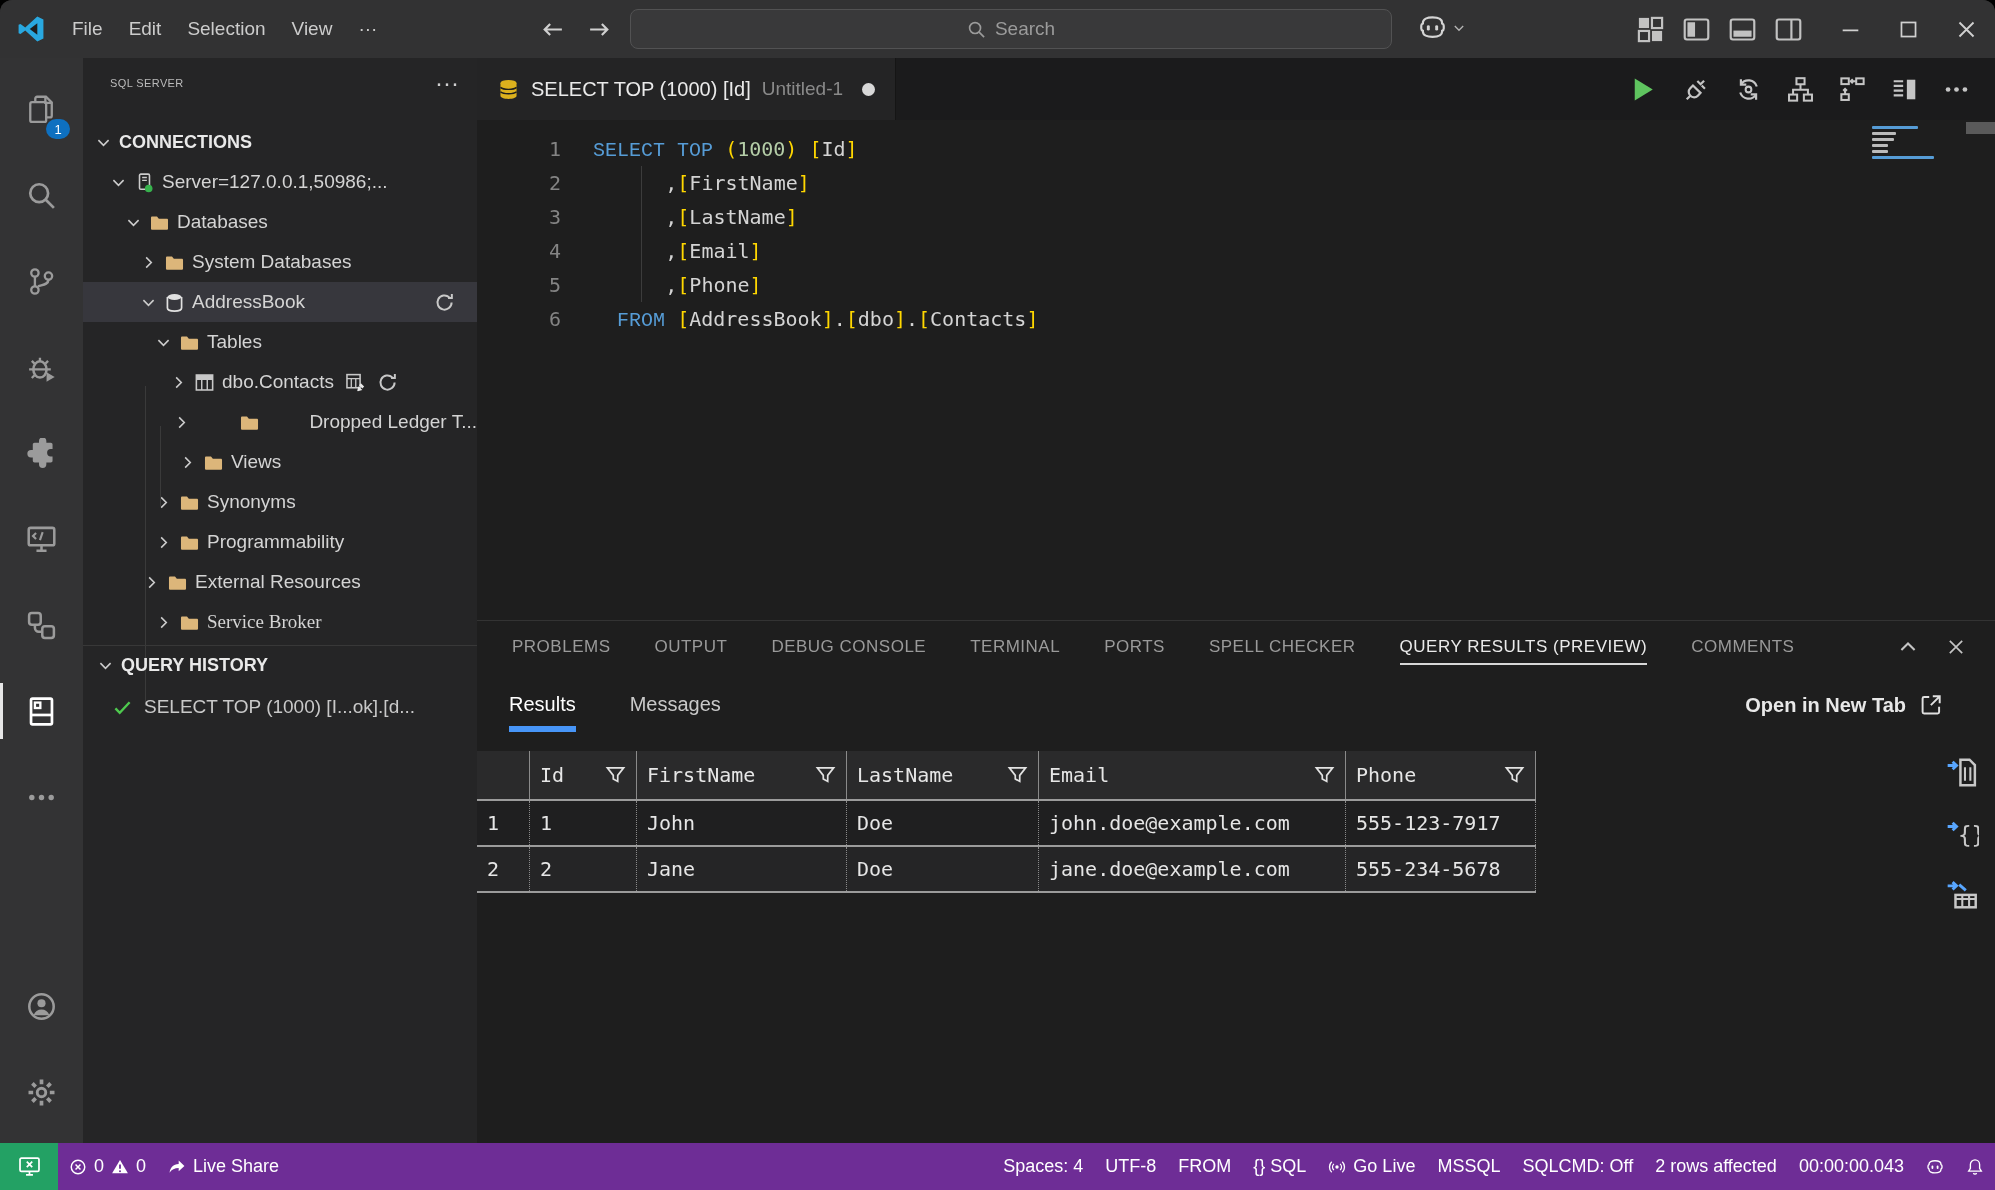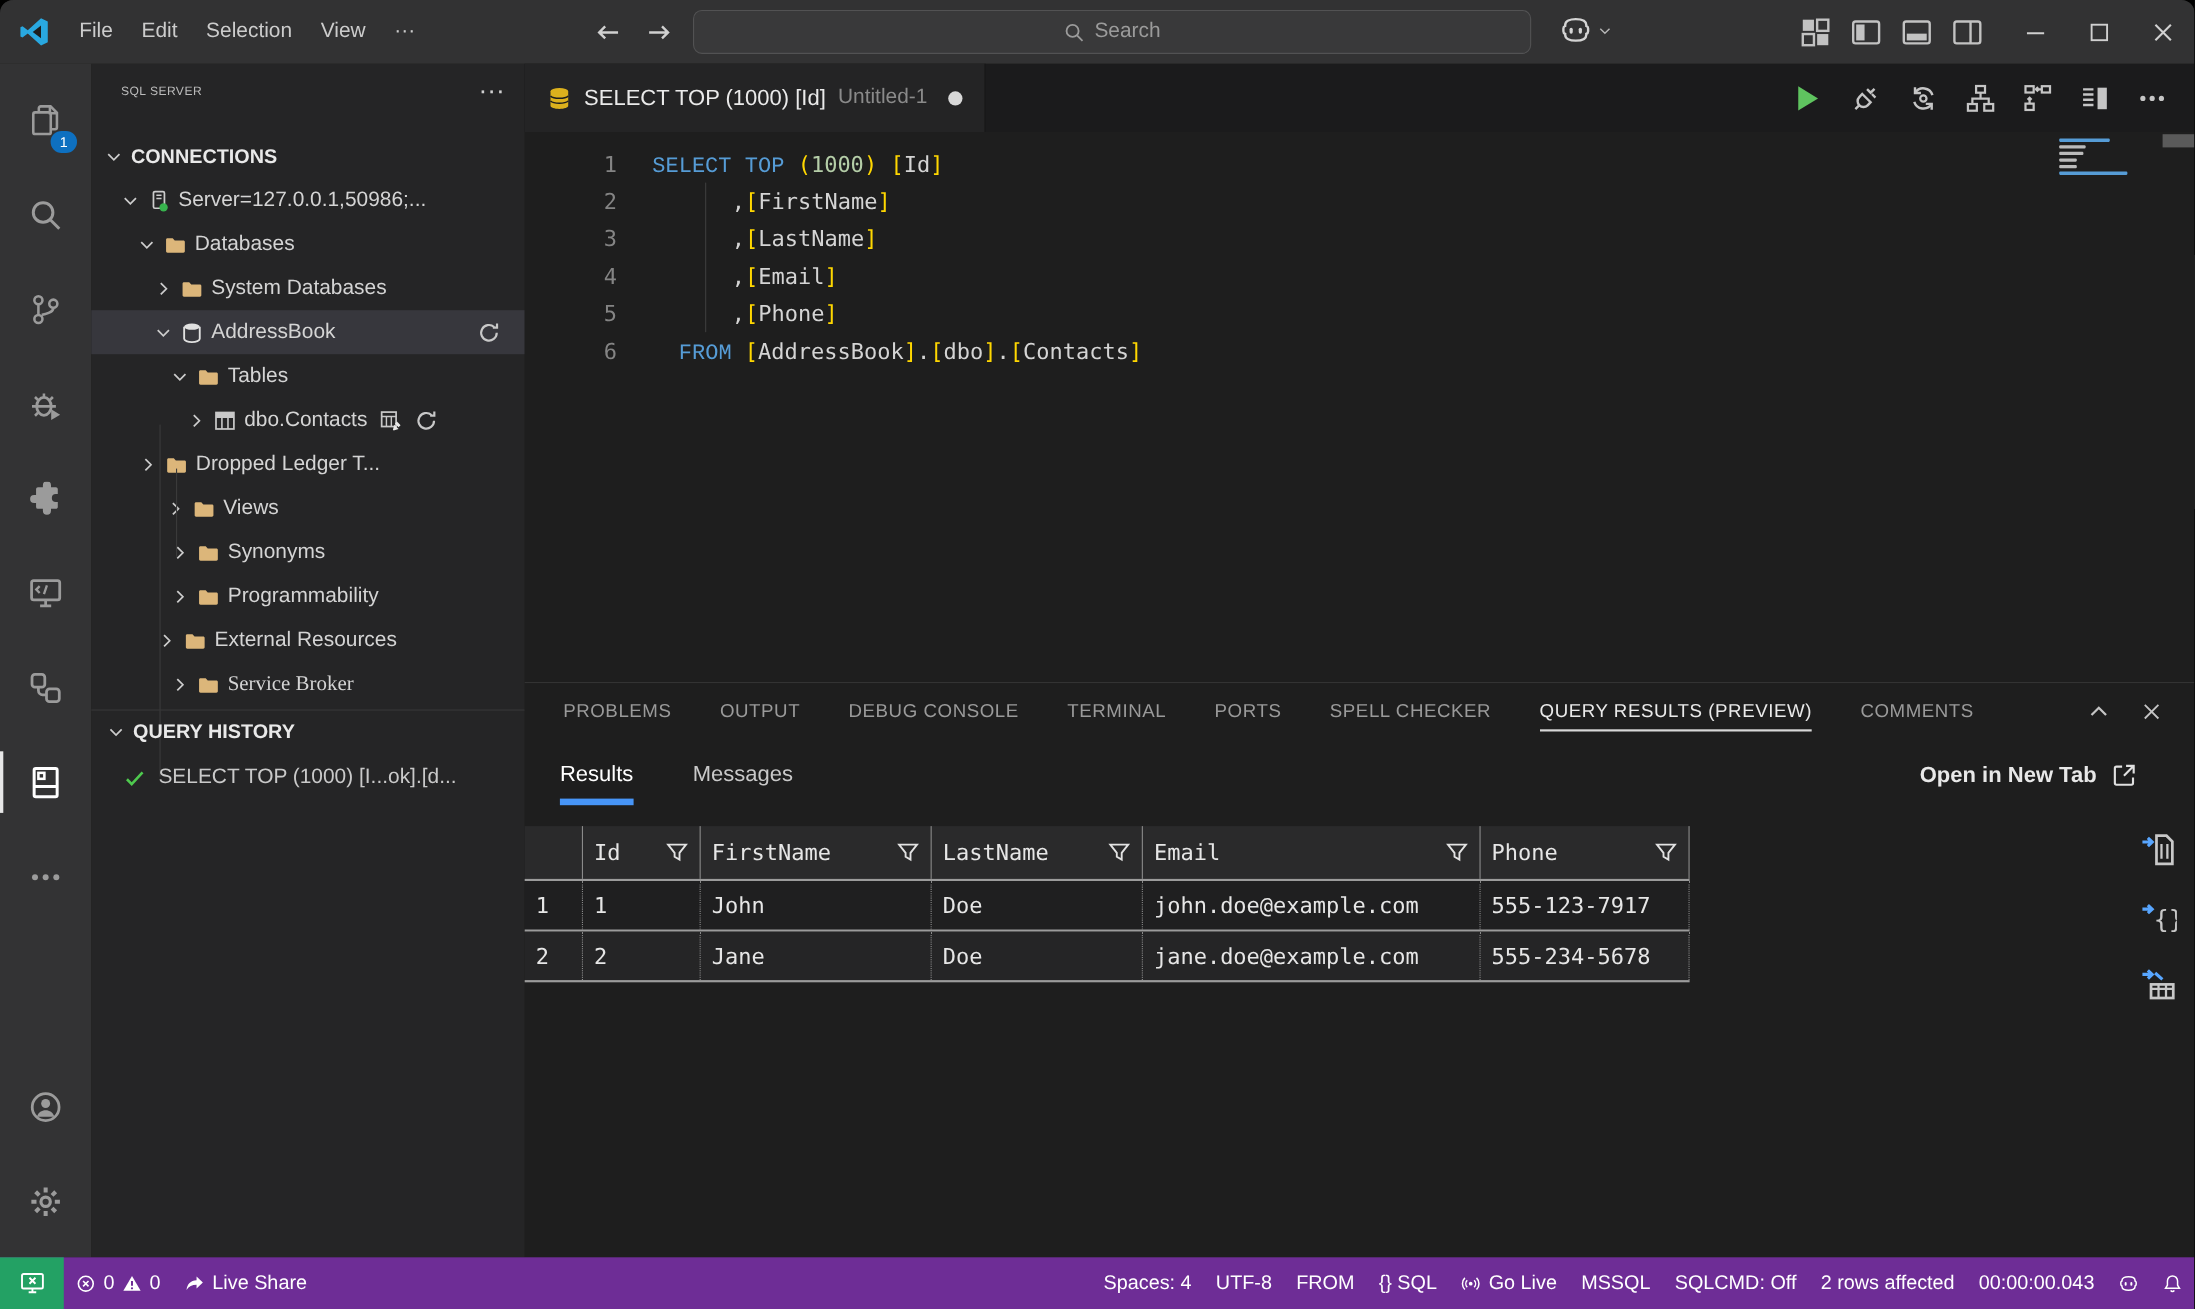--- a/index.html
+++ b/index.html
@@ -441,34 +441,34 @@
               <path d="M10.7 10l1.4-1.4 2.5 2.5-1.4 1.4z" fill="#e8e8e8"></path>
             </svg>
           </span>
           <span class="i aicon">
             <svg viewBox="0 0 16 16">
               <path d="M13.4 8a5.4 5.4 0 1 1-1.8-4" fill="none" stroke="currentColor" stroke-width="1.5"></path>
               <path d="M13.6 1.6v2.9h-2.9" fill="none" stroke="currentColor" stroke-width="1.5"></path>
             </svg>
           </span>
         </div>
-        <div class="tree-row" style="padding-left: 43px;">
+        <div class="tree-row" style="padding-left: 90px; justify-content: space-between;">
           <span class="i chev">
             <svg viewBox="0 0 16 16">
               <path d="M5.8 3.2 10.6 8l-4.8 4.8" fill="none" stroke="currentColor" stroke-width="1.5"></path>
             </svg>
           </span>
           <span class="i tico">
             <svg viewBox="0 0 16 16">
               <path d="M1.5 4.5c0-.6.4-1 1-1h3.6l1.4 1.6h6c.6 0 1 .4 1 1v6.4c0 .6-.4 1-1 1h-11c-.6 0-1-.4-1-1z" fill="#dcb67a"></path>
             </svg>
           </span>
           <span>Dropped Ledger T...</span>
         </div>
-        <div class="tree-row" style="padding-left: 68px;">
+        <div class="tree-row" style="padding-left: 96px;">
           <span class="i chev">
             <svg viewBox="0 0 16 16">
               <path d="M5.8 3.2 10.6 8l-4.8 4.8" fill="none" stroke="currentColor" stroke-width="1.5"></path>
             </svg>
           </span>
           <span class="i tico">
             <svg viewBox="0 0 16 16">
               <path d="M1.5 4.5c0-.6.4-1 1-1h3.6l1.4 1.6h6c.6 0 1 .4 1 1v6.4c0 .6-.4 1-1 1h-11c-.6 0-1-.4-1-1z" fill="#dcb67a"></path>
             </svg>
           </span>

